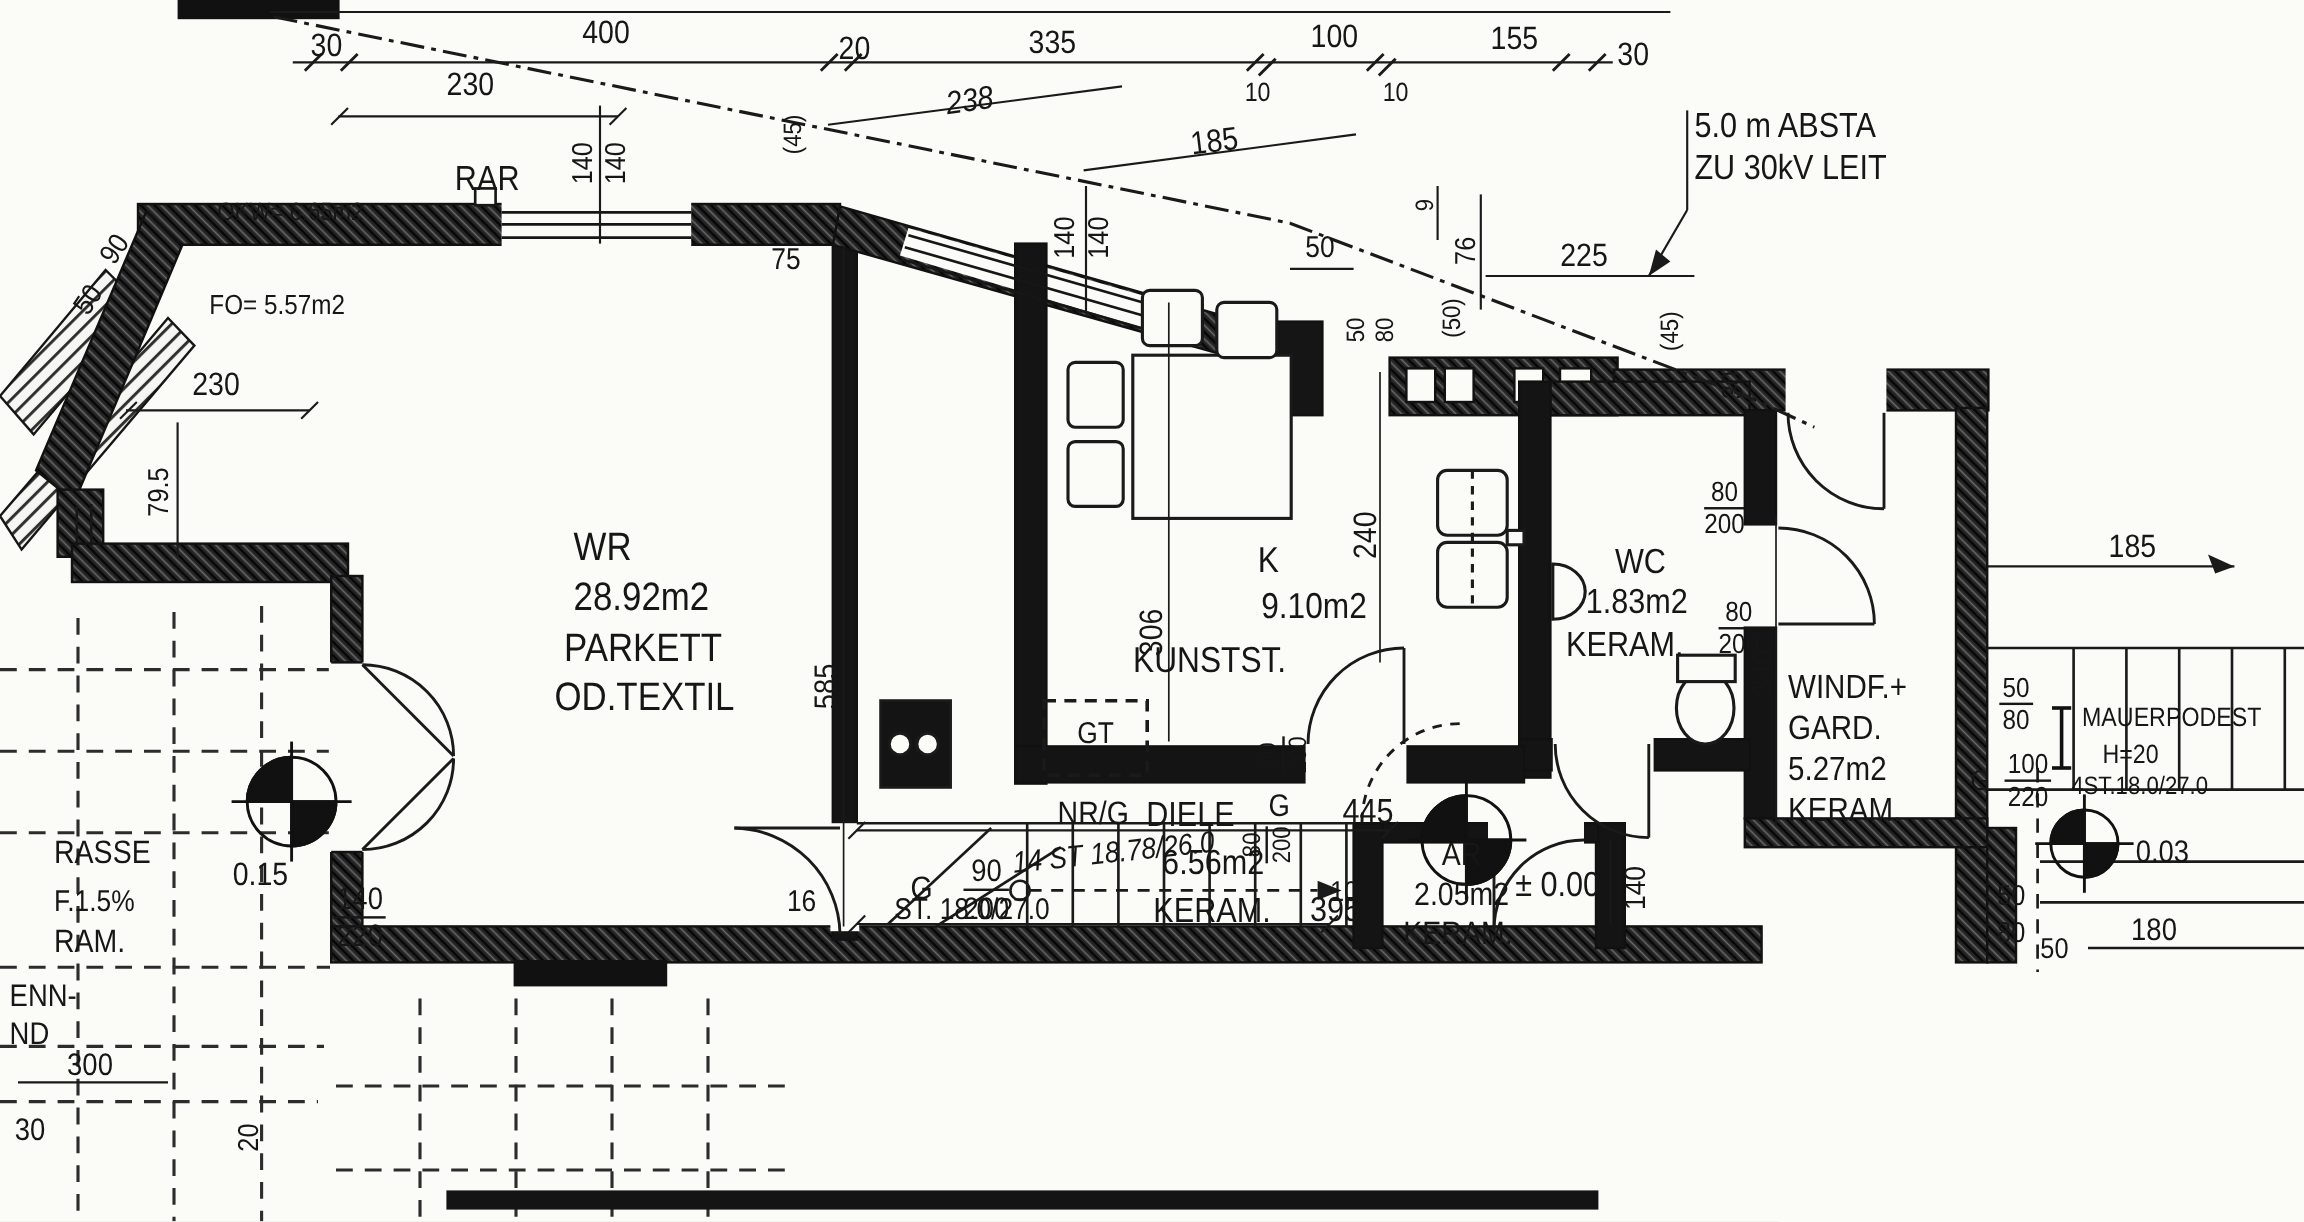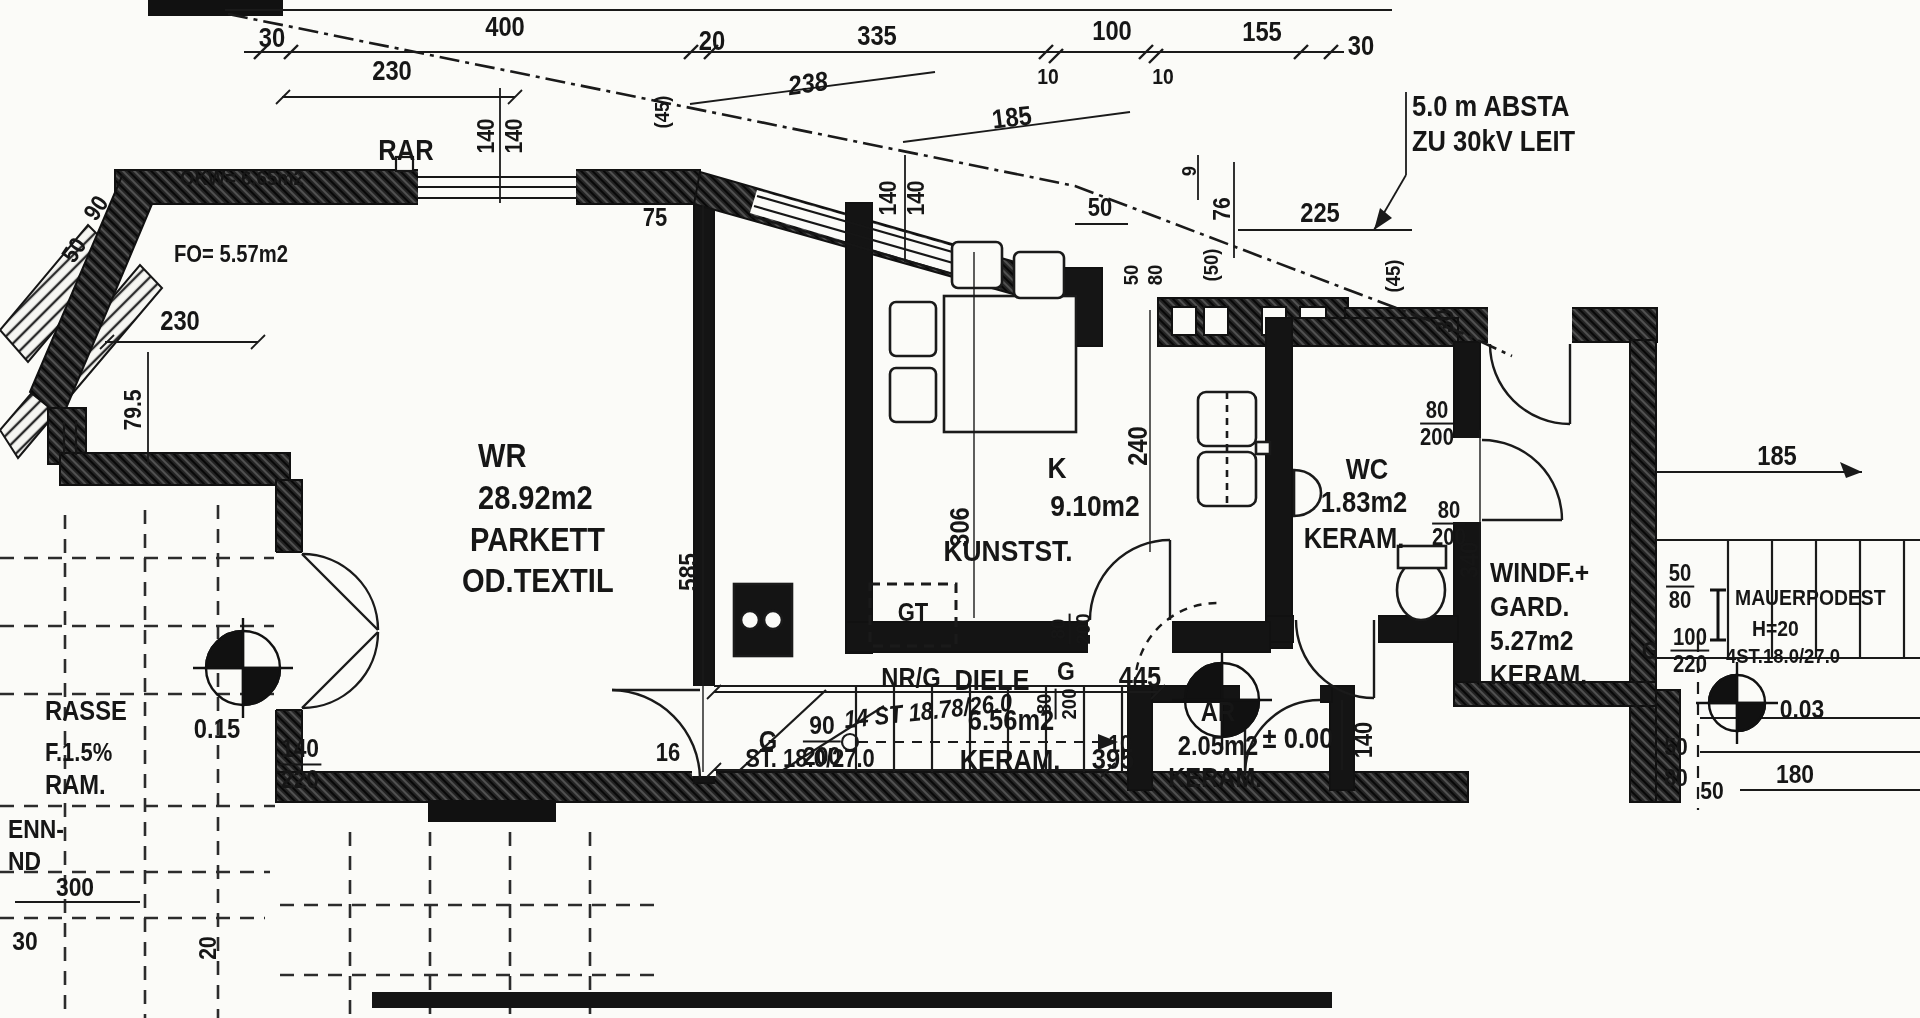--- a/index.html
+++ b/index.html
@@ -1,19 +1,19 @@
 <!DOCTYPE html>
 <html><head>
 <meta charset="utf-8">
 <style>
   html,body{margin:0;padding:0;background:#e8e8e4;}
   #page{position:relative;width:1920px;height:1018px;background:#fbfbf8;overflow:hidden;
         font-family:"Liberation Sans",sans-serif;}
   #plan-svg{position:absolute;left:0;top:0;}
-  #labels{position:absolute;left:0;top:0;width:100%;height:100%;font-weight:bold;}
+  #labels{position:absolute;left:0;top:0;width:100%;height:100%;}
   .lbl{position:absolute;color:#161616;white-space:nowrap;line-height:1;
        font-family:"Liberation Sans",sans-serif;}
   .fr{position:absolute;color:#161616;text-align:center;line-height:1.02;
       font-family:"Liberation Sans",sans-serif;}
   .fr .ftop{border-bottom:2.5px solid #161616;padding:0 3px 1px 3px;}
   .fr .fbot{padding-top:1px;}
 </style>
 </head>
 <body>
 

